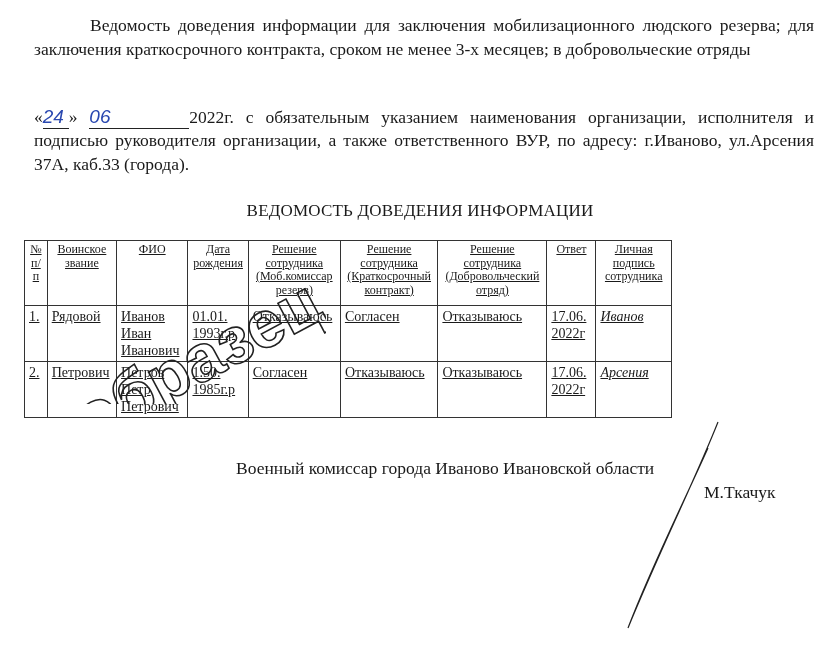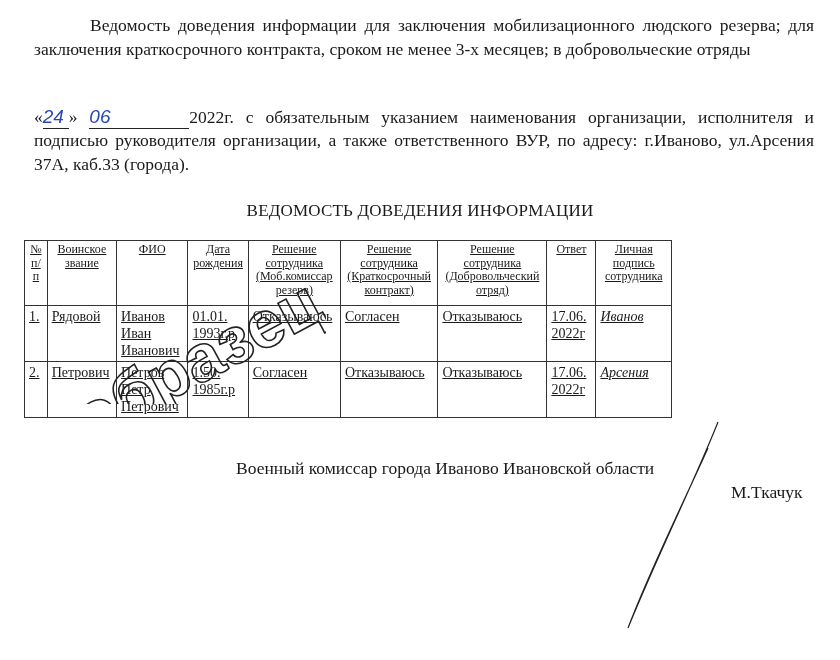--- a/index.html
+++ b/index.html
@@ -29,21 +29,21 @@
   table.vd th { font-weight: normal; font-size: 12px; line-height: 13.5px; text-align: center; height: 60px; }
   table.vd td { font-size: 14px; line-height: 17px; height: 48px; }
   td.sig { font-style: italic; }
   .stamp {
     position: absolute; left: 26px; top: 254px; width: 300px; height: 150px; pointer-events: none;
   }
   .footer-text {
     position: absolute; left: 212px; top: 458px; font-size: 17.5px; margin-left: 24px;
   }
   .footer-name {
-    position: absolute; left: 731px; top: 482px; font-size: 17.5px;
+    position: absolute; left: 704px; top: 482px; font-size: 17.5px;
   }
   .signature { position: absolute; left: 600px; top: 420px; width: 130px; height: 215px; pointer-events: none; }
 </style>
 </head>
 <body>
 
 <div class="intro">
   <p class="indent">Ведомость доведения информации для заключения мобилизационного людского резерва; для заключения краткосрочного контракта, сроком не менее 3-х месяцев; в добровольческие отряды</p>
   <p>
     <br>

